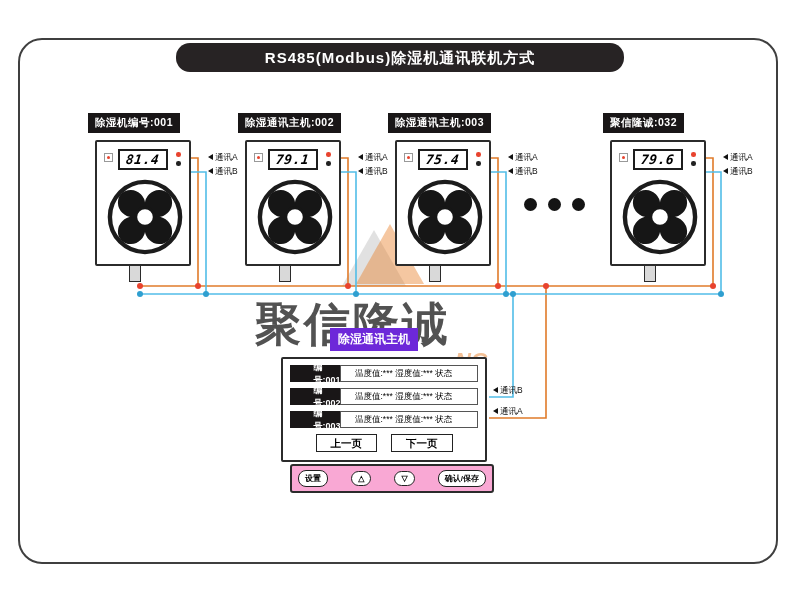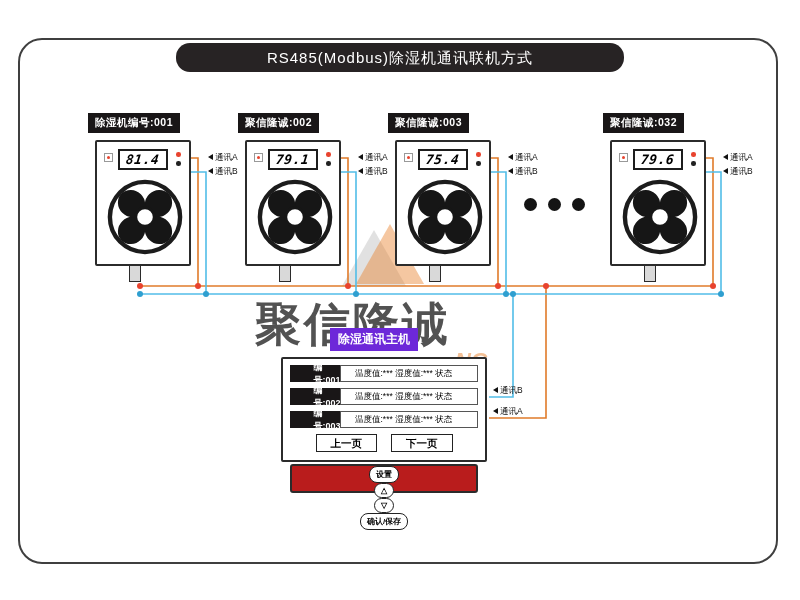--- a/index.html
+++ b/index.html
@@ -3,21 +3,21 @@
 <meta charset="utf-8">
 <style>
   * { margin:0; padding:0; box-sizing:border-box; }
   body { background:#ffffff; font-family:"Liberation Sans", sans-serif; }
   .page { position:relative; width:800px; height:600px; background:#fff; overflow:hidden; }
 
   .frame { position:absolute; left:18px; top:38px; width:760px; height:526px;
            border:2.5px solid #3f3f3f; border-radius:24px; background:#fff; z-index:0; }
 
   .title { position:absolute; left:50%; transform:translateX(-50%); top:43px; width:448px; height:29px;
-           background:#272324; color:#fff; border-radius:14px; font-size:15px; font-weight:normal;
+           background:#272324; color:#fff; border-radius:14px; font-size:15px; font-weight:bold;
            line-height:29px; text-align:center; letter-spacing:1px; z-index:9; }
 
   
   .wm-text { position:absolute; left:255px; top:294px; font-size:46px; font-weight:bold;
              color:#404040; letter-spacing:3px; opacity:.9; z-index:1; white-space:nowrap; }
   .wm-tri-gray { position:absolute; left:342px; top:230px; width:0; height:0; z-index:1; opacity:.3;
              border-left:32px solid transparent; border-right:32px solid transparent; border-bottom:56px solid #9a9a9a; }
   .wm-tri { position:absolute; left:356px; top:224px; width:0; height:0; z-index:1; opacity:.45;
              border-left:34px solid transparent; border-right:34px solid transparent; border-bottom:60px solid #e8832f; }
   .wm-ng { position:absolute; left:455px; top:348px; font-size:22px; font-weight:bold; font-style:italic;
@@ -56,23 +56,23 @@
   .console { position:absolute; left:281px; top:357px; width:206px; height:105px; background:#fff;
              border:2px solid #2b2b2b; border-radius:2px; padding:6px 7px; z-index:3; }
   .crow { display:flex; height:17px; margin-bottom:6px; }
   .crow-id { background:#191617; color:#fff; font-size:9px; font-weight:bold; width:50px;
              display:flex; align-items:center; justify-content:center;padding-left:24px; }
   .crow-info { border:1px solid #555; font-size:8.5px; flex:1; display:flex; align-items:center;
                padding-left:14px; white-space:nowrap; }
   .pager { display:flex; justify-content:center; gap:14px; margin-top:2px;align-items:flex-end; }
   .pbtn { border:1.5px solid #222; background:#fff; font-size:10.5px; font-weight:bold;
           padding:1px 14px; line-height:14px; }
-  .strip { position:absolute; left:290px; top:464px; width:188px; height:29px; background:#b91c1c;
+  .strip { position:absolute; left:290px; top:464px; width:204px; height:29px; background:#f9a8d4;
            border:2px solid #2b2b2b; border-radius:3px; display:flex; align-items:center;
-           justify-content:space-between; padding:0 6px; z-index:3;flex-direction:column; }
+           justify-content:space-between; padding:0 6px; z-index:3; }
   .sbtn { border:1.5px solid #222; border-radius:8px; background:#fff; font-size:8px; font-weight:bold;
           padding:2px 6px; white-space:nowrap; }
   .console-comm-b { left:493px; top:385px; } .console-comm-a { left:493px; top:406px; }
 </style>
 </head>
 <body>
 
 <div class="page">
 
   <div class="frame"></div>
@@ -145,41 +145,41 @@
       <svg class="fan" viewBox="0 0 80 80">
           <use href="#fanSym" xlink:href="#fanSym"></use>
         </svg>
     </div>
     <div class="stem"></div>
     <div class="comm comm-a">通讯A</div>
     <div class="comm comm-b">通讯B</div>
   </div>
 
   <div class="unit" style="left:245px">
-    <div class="unit-label">聚信隆诚:002</div>
+    <div class="unit-label">除湿通讯主机:002</div>
     <div class="device">
       <div class="ind">
           <span class="ind-dot"></span>
         </div>
       <div class="display">
           <span>79.1</span>
         </div>
       <span class="dot red" style="top:10px"></span>
       <span class="dot dark" style="top:19px"></span>
       <svg class="fan" viewBox="0 0 80 80">
           <use href="#fanSym" xlink:href="#fanSym"></use>
         </svg>
     </div>
     <div class="stem"></div>
     <div class="comm comm-a">通讯A</div>
     <div class="comm comm-b">通讯B</div>
   </div>
 
   <div class="unit" style="left:395px">
-    <div class="unit-label">聚信隆诚:003</div>
+    <div class="unit-label">除湿通讯主机:003</div>
     <div class="device">
       <div class="ind">
           <span class="ind-dot"></span>
         </div>
       <div class="display">
           <span>75.4</span>
         </div>
       <span class="dot red" style="top:10px"></span>
       <span class="dot dark" style="top:19px"></span>
       <svg class="fan" viewBox="0 0 80 80">

